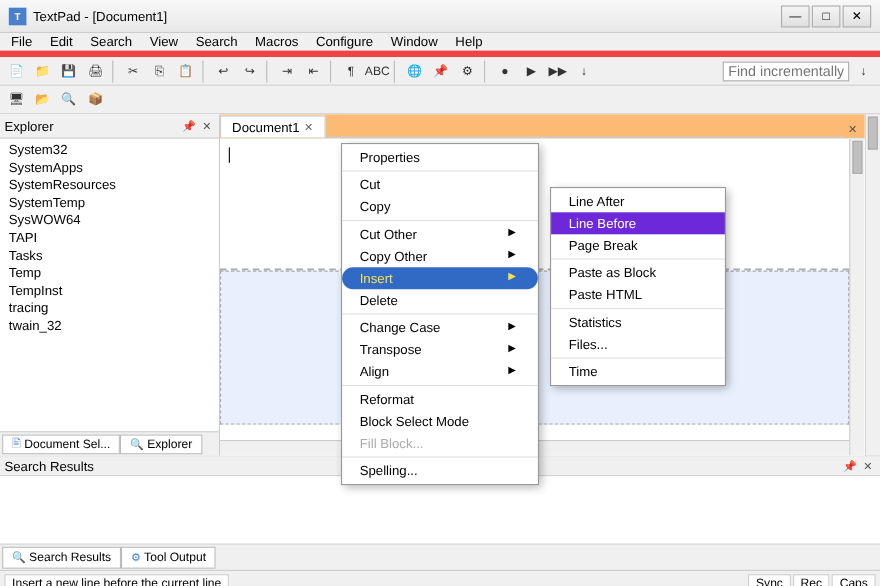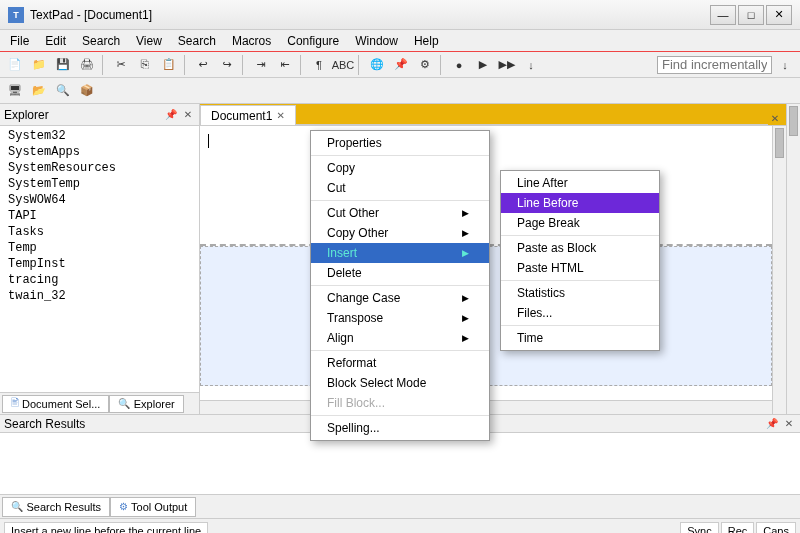--- a/index.html
+++ b/index.html
@@ -20,21 +20,21 @@
     .title-bar-icon { width: 16px; height: 16px; background: #4a7fcb; display: flex; align-items: center; justify-content: center; color: white; font-size: 9px; font-weight: bold; }
     .title-bar-controls { display: flex; gap: 2px; }
     .title-btn { width: 26px; height: 20px; border: 1px solid #aaa; background: linear-gradient(to bottom, #f5f5f5, #e0e0e0); display: flex; align-items: center; justify-content: center; font-size: 11px; cursor: pointer; }
     
     
     .menu-bar {
       height: 22px;
       background: #f0f0f0;
       display: flex;
       align-items: center;
-      border-bottom: 1px solid #ef4444;
+      border-bottom: 6px solid #ef4444;
       padding: 0 2px;
     }
     .menu-item {
       padding: 2px 8px;
       cursor: pointer;
       font-size: 12px;
       height: 100%;
       display: flex;
       align-items: center;
     }
@@ -101,34 +101,33 @@
       flex: 1;
       overflow-y: auto;
       overflow-x: hidden;
       padding: 2px 0;
     }
     .explorer-item {
       padding: 1px 8px;
       cursor: pointer;
       font-size: 12px;
       white-space: nowrap;
-      font-family: Liberation Mono, monospace;
     }
     
     
     .document-area {
       flex: 1;
       display: flex;
       flex-direction: column;
       background: white;
       position: relative;
     }
     .doc-tabs {
       height: 22px;
-      background: #eab308;
+      background: #fdba74;
       border-bottom: 1px solid #ccc;
       display: flex;
       align-items: flex-end;
     }
     .doc-tab {
       height: 20px;
       padding: 0 10px;
       background: white;
       border: 1px solid #ccc;
       border-bottom: none;
@@ -238,26 +237,25 @@
       border: 1px solid #999;
       box-shadow: 3px 3px 8px rgba(0,0,0,0.3);
       min-width: 180px;
       z-index: 100;
       padding: 2px 0;
     }
     .ctx-item {
       padding: 3px 20px 3px 16px;
       cursor: pointer;
       display: flex;
-      align-items: center;
       justify-content: space-between;
       font-size: 12px;
       white-space: nowrap;
     }
-    .ctx-item.highlighted { background: #316ac5; color: #5eead4; }
+    .ctx-item.highlighted { background: #316ac5; color: #fde047; border-radius: 10px; }
     .ctx-item.disabled { color: #aaa; cursor: default; }
     .ctx-sep { height: 1px; background: #e0e0e0; margin: 2px 0; }
     .ctx-arrow { font-size: 9px; }
     
     
     .submenu {
       position: absolute;
       top: 170px;
       left: 500px;
       background: white;
@@ -474,24 +472,24 @@
     <span class="status-panel">Caps</span>
   </div>
 </div>
 
 <div class="context-menu">
   <div class="ctx-item">
       <span>Properties</span>
     </div>
   <div class="ctx-sep"></div>
   <div class="ctx-item">
+      <span>Cut</span>
+    </div>
+  <div class="ctx-item">
       <span>Copy</span>
-    </div>
-  <div class="ctx-item">
-      <span>Cut</span>
     </div>
   <div class="ctx-sep"></div>
   <div class="ctx-item">
     <span>Cut Other</span>
     <span class="ctx-arrow">▶</span>
   </div>
   <div class="ctx-item">
     <span>Copy Other</span>
     <span class="ctx-arrow">▶</span>
   </div>

